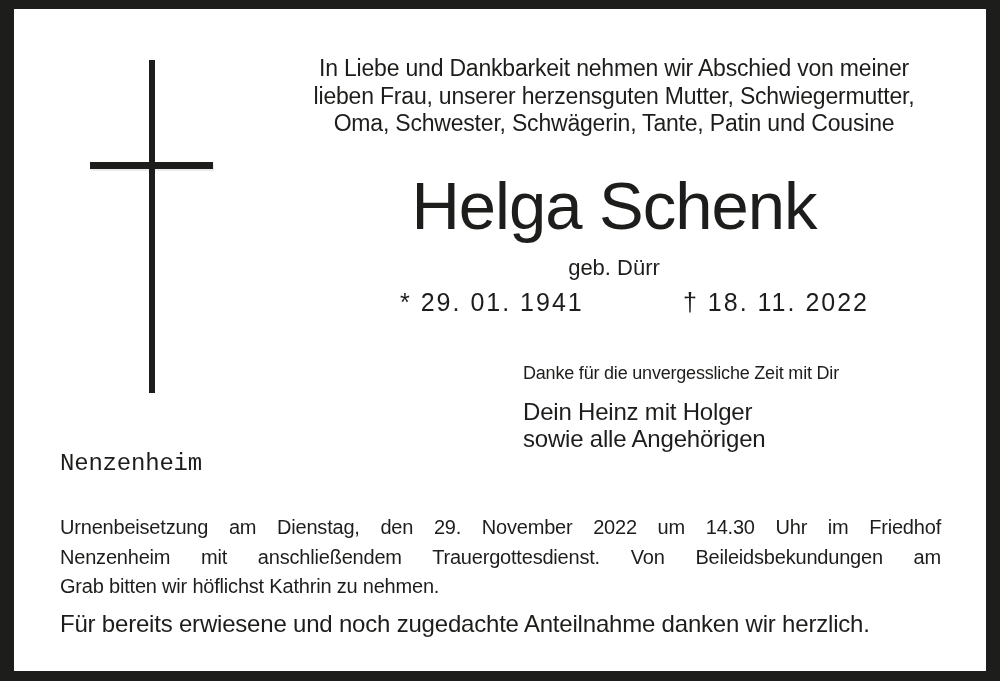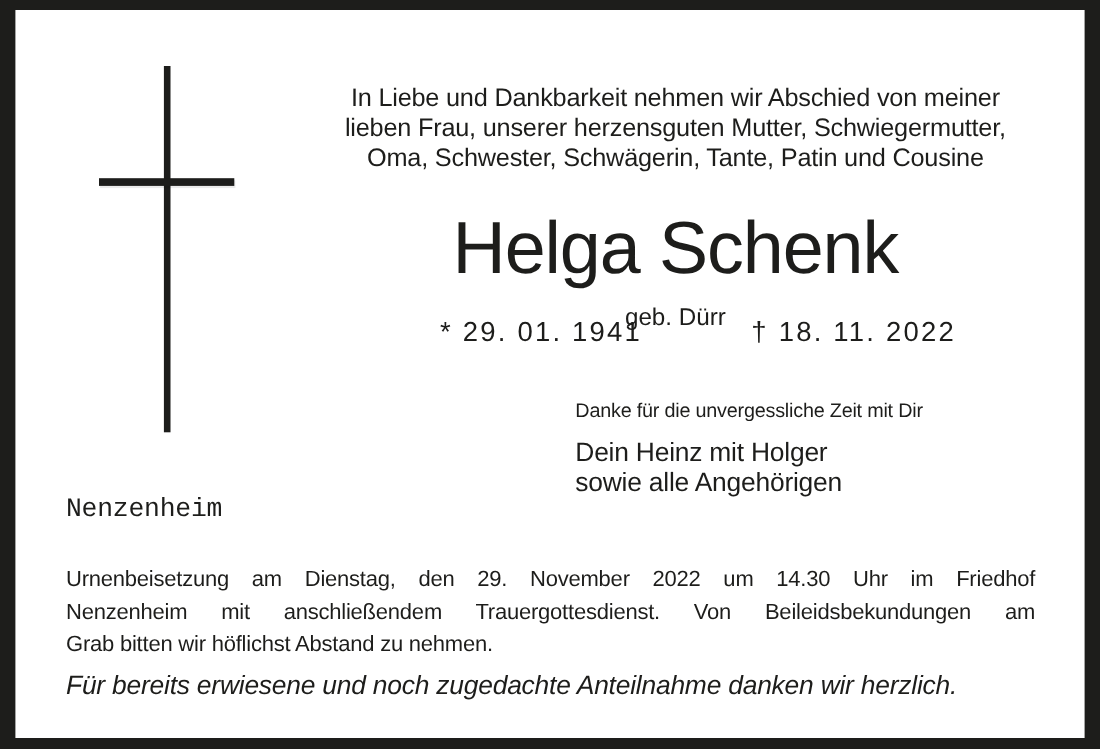--- a/index.html
+++ b/index.html
@@ -38,21 +38,20 @@
     width: 123px; height: 7px;
     background: var(--ink, #1d1d1b);
     box-shadow: 1px 2px 0 rgba(0,0,0,0.08);
   }
   
   .center-col {
     position: absolute;
     left: 276px;
     width: 648px;
     text-align: center;
-    margin-top: 20px;
   }
   .intro {
     top: 46px;
     font-size: 23px;
     line-height: 27.5px;
     letter-spacing: -0.2px;
   }
   .name {
     top: 163px;
     font-size: 67px;
@@ -110,21 +109,20 @@
   .funeral .just {
     text-align: justify;
     text-align-last: justify;
   }
   .closing {
     position: absolute;
     left: 46px; top: 601px;
     font-size: 24px;
     letter-spacing: -0.2px;
     white-space: nowrap;
-    font-style: italic;
   }
 </style>
 </head>
 <body>
 
 <div class="page">
   <div class="content">
 
     <div class="cross">
       <div class="v-bar"></div>
@@ -149,19 +147,19 @@
     <div class="mourners">
       <div>Dein Heinz mit Holger</div>
       <div>sowie alle Angehörigen</div>
     </div>
 
     <div class="place">Nenzenheim</div>
 
     <div class="funeral">
       <div class="just">Urnenbeisetzung am Dienstag, den 29. November 2022 um 14.30 Uhr im Friedhof</div>
       <div class="just">Nenzenheim mit anschließendem Trauergottesdienst. Von Beileidsbekundungen am</div>
-      <div>Grab bitten wir höflichst Abstand zu nehmen.</div>
+      <div>Grab bitten wir höflichst Kathrin zu nehmen.</div>
     </div>
 
     <div class="closing">Für bereits erwiesene und noch zugedachte Anteilnahme danken wir herzlich.</div>
 
   </div>
 </div>
 
 </body></html>

